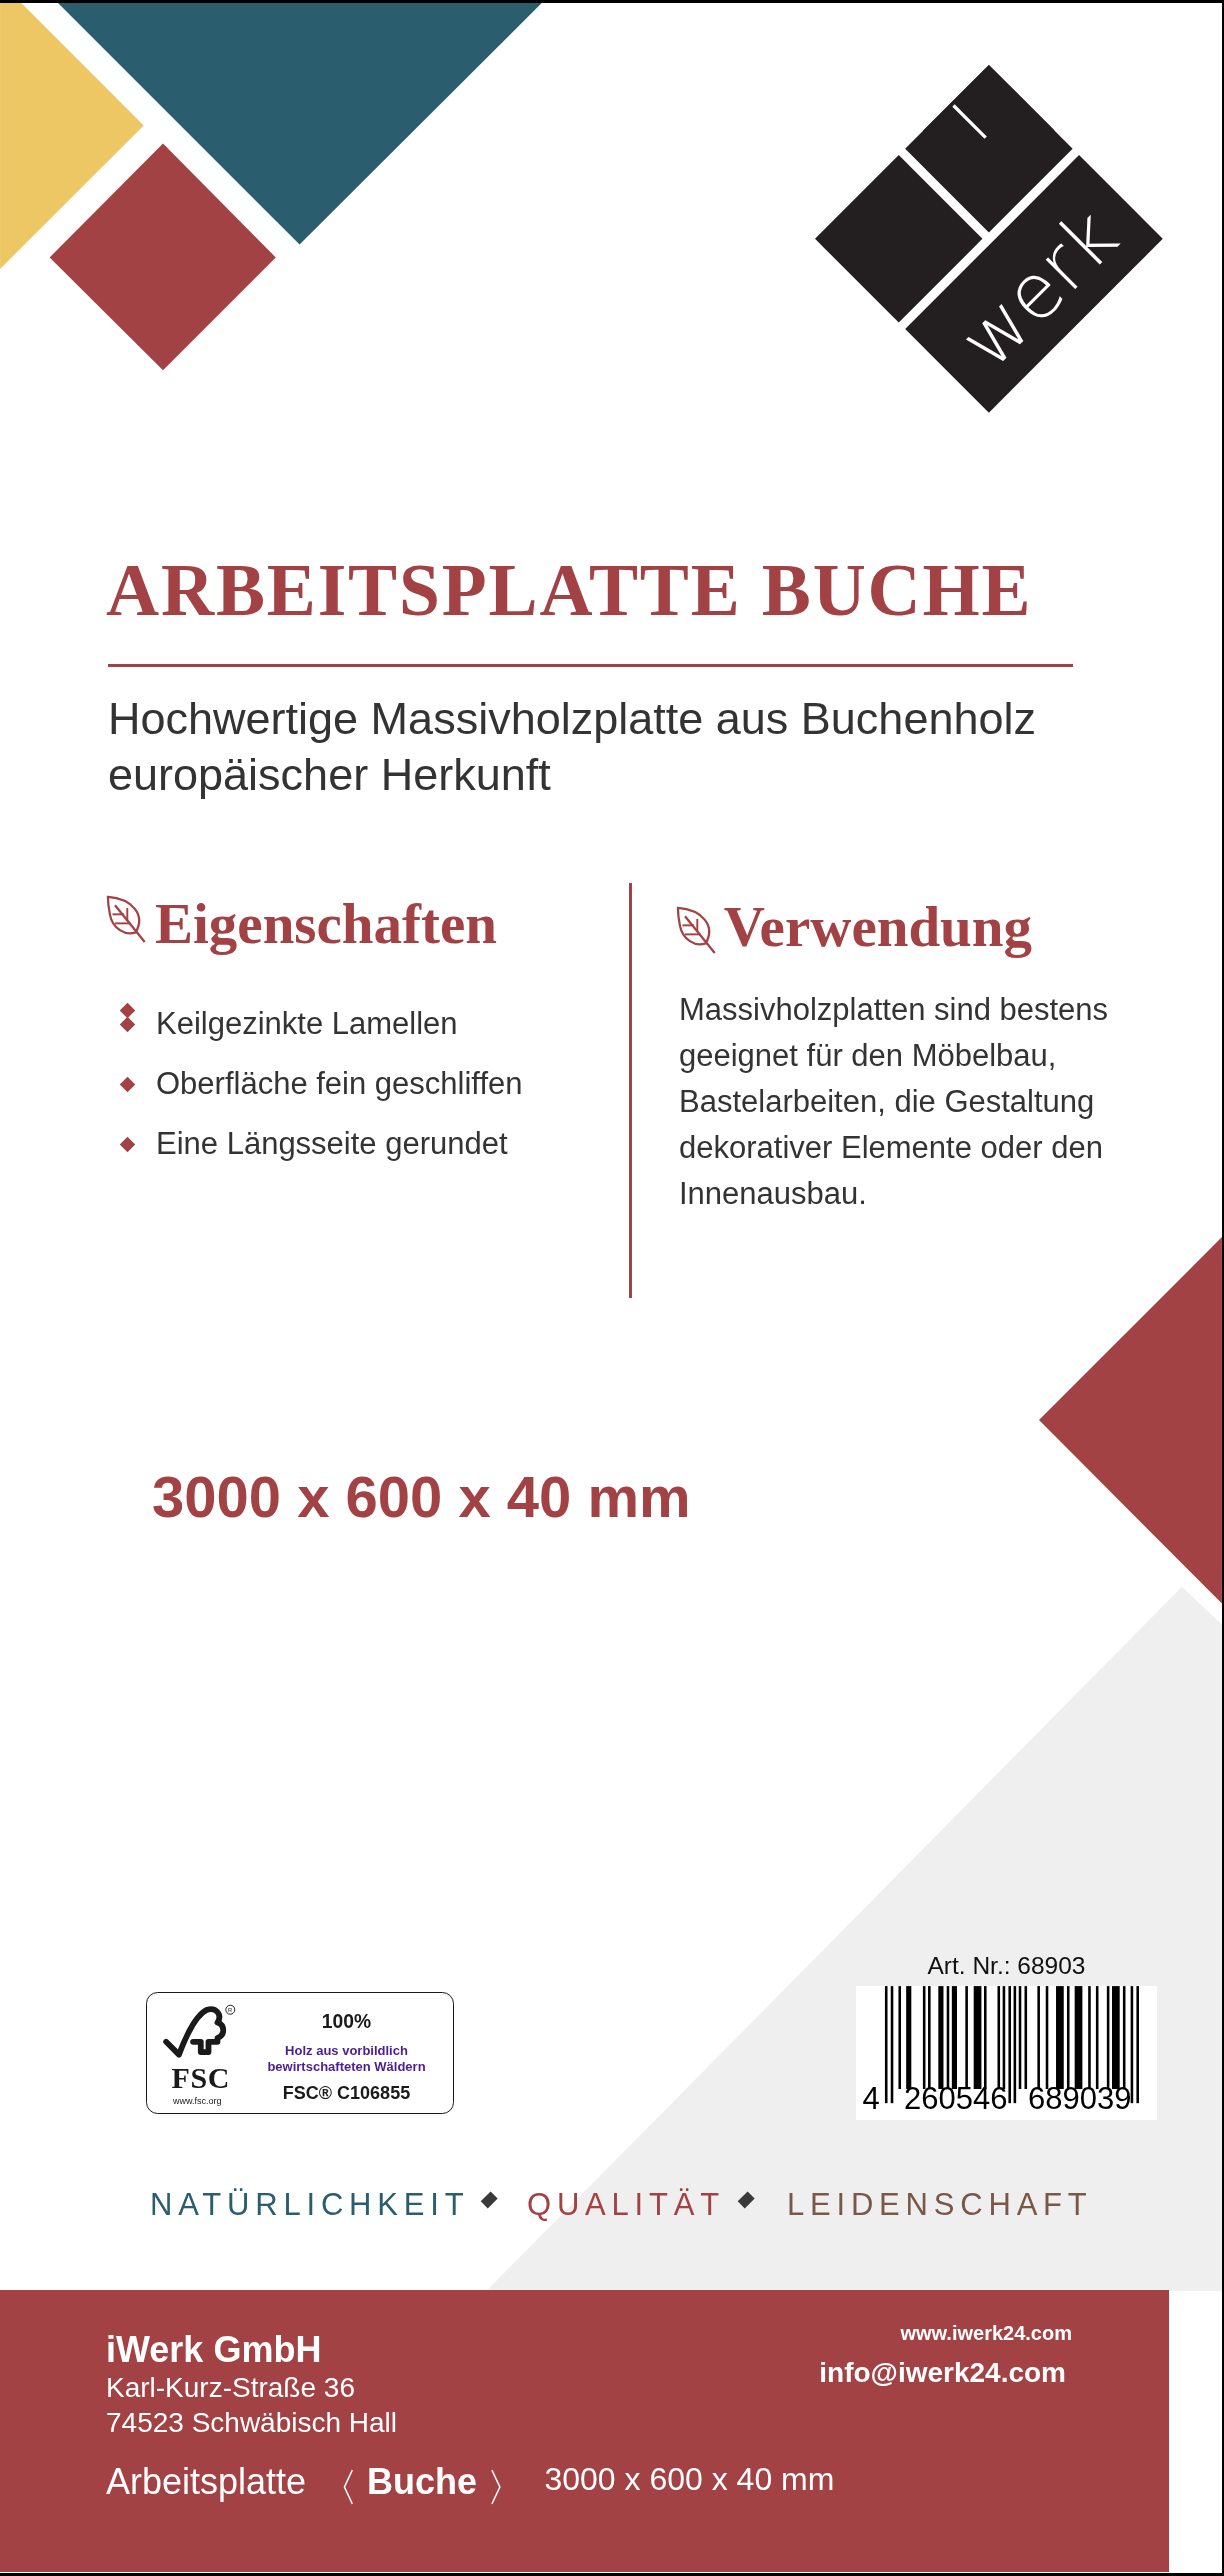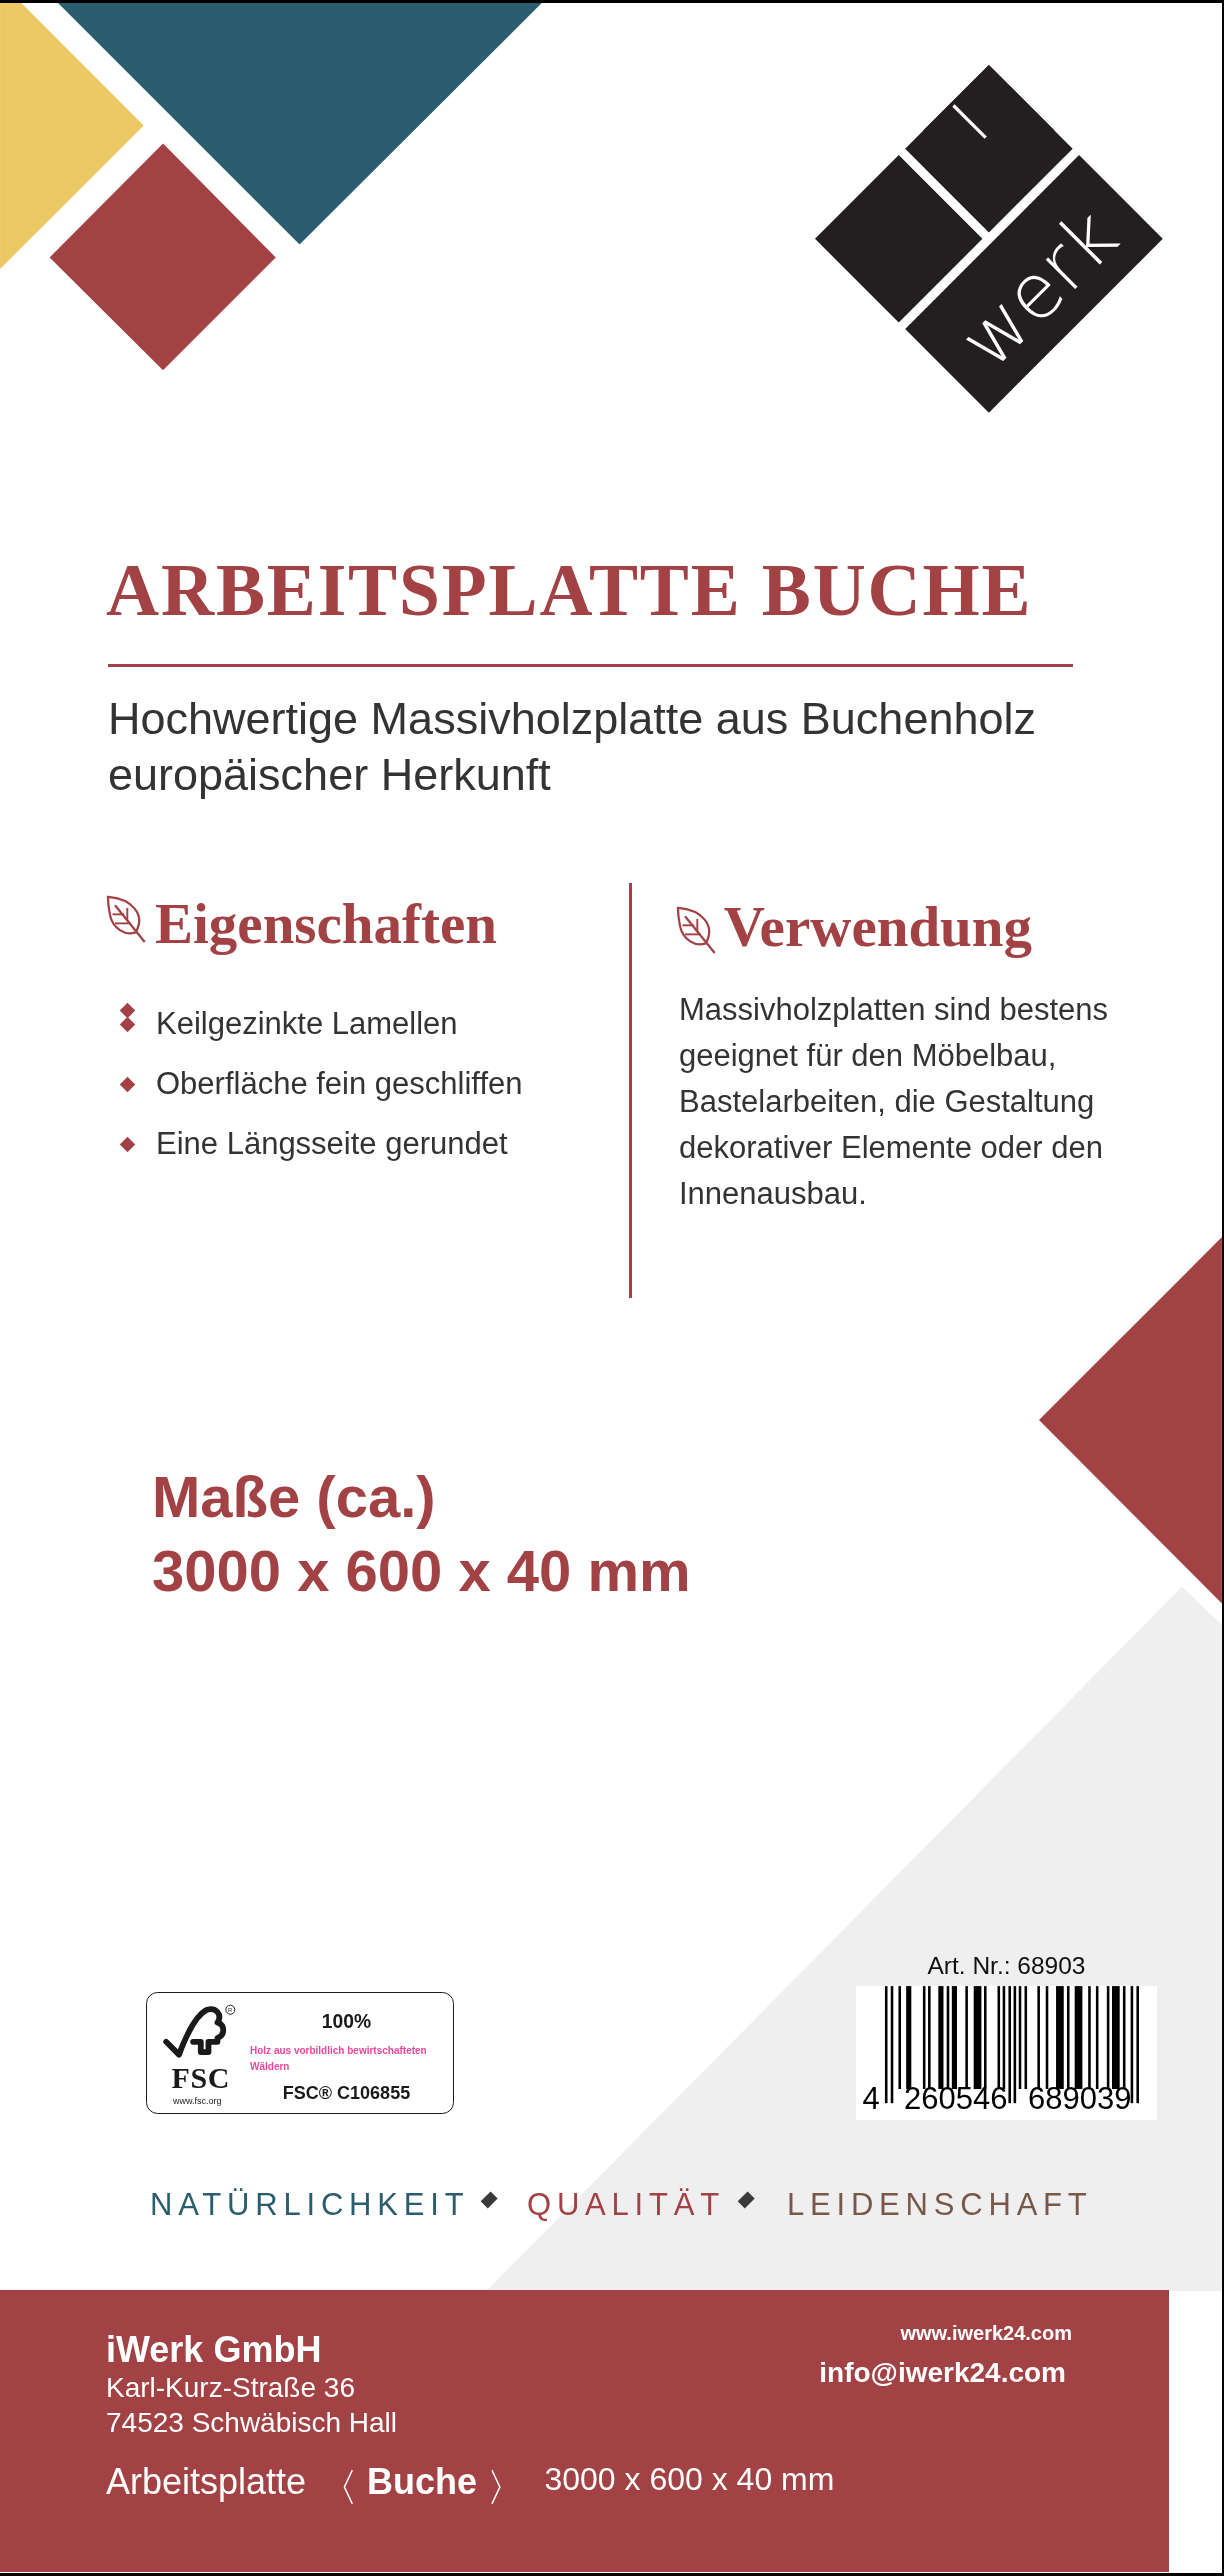--- a/index.html
+++ b/index.html
@@ -17,21 +17,21 @@
   .bullets { left:116px; top:984px; width:489px; margin:0; padding:0; list-style:none; }
   .bullets li { position:relative; padding-left:40px; font-size:31px; line-height:46px; color:#333333; margin-bottom:14px; }
   .bullets li .dia { position:absolute; left:5.8px; top:18px; width:11px; height:11px; background:#a24245; transform:rotate(45deg); }
   .divider { left:629px; top:880px; width:2.6px; height:415px; background:#a24245; }
   .usage { left:679px; top:984px; width:489px; font-size:31px; line-height:46px; color:#333333; }
   .dims { left:152px; top:1457px; font-size:58px; font-weight:bold; color:#a24245; line-height:74px; white-space:nowrap; }
   .fsc { left:146px; top:1989px; width:308px; height:122px; border:1.9px solid #1a1a1a; border-radius:11.6px; background:#fff; box-sizing:border-box; }
   .fsc-word { left:24.5px; top:70px; font-size:30px; font-weight:bold; color:#1a1a1a; letter-spacing:0.6px; line-height:1; }
   .fsc-url { left:26px; top:103px; font-size:9px; color:#1a1a1a; }
   .fsc-pct { left:103px; top:18px; width:193px; text-align:center; font-size:19.3px; font-weight:bold; color:#1a1a1a; }
-  .fsc-txt { left:103px; top:50px; width:193px; font-size:10px; font-weight:bold; color:#ec4899; line-height:15.5px; }
+  .fsc-txt { left:103px; top:50px; width:193px; text-align:center; font-size:13px; font-weight:bold; color:#4c1d95; line-height:15.5px; }
   .fsc-code { left:103px; top:90px; width:193px; text-align:center; font-size:18px; font-weight:bold; color:#1a1a1a; }
   .art { left:856px; top:1949px; width:301px; text-align:center; font-size:24.5px; color:#111; }
   .barcode { left:856px; top:1983px; width:301px; height:134px; background:#fff; }
   .bc-num { position:absolute; top:97px; font-size:31px; color:#000; line-height:1; }
   .tagline { top:2186px; font-size:31px; letter-spacing:5.8px; white-space:nowrap; line-height:1; }
   .tag-dia { width:10.3px; height:10.3px; background:#3a3a3a; transform:rotate(45deg) scaleY(1.4); }
   .footer { left:0; top:2287px; width:1169px; height:282px; background:#a24245; }
   .f-company { left:106px; top:39px; font-size:36px; font-weight:bold; color:#fff; }
   .f-street { left:106px; top:82px; font-size:28px; color:#fff; font-weight:300; }
   .f-city { left:106px; top:117px; font-size:28px; color:#fff; font-weight:300; }
@@ -112,21 +112,20 @@
       <path d="M3,3 C40,6 62,30 46,58 C30,64 10,52 6,30 C4,20 3,10 3,3 Z" fill="none" stroke="#a24245" stroke-width="3.5"></path>
       <line x1="14" y1="16" x2="60" y2="73" stroke="#a24245" stroke-width="3.5"></line>
       <line x1="10" y1="30" x2="28" y2="30" stroke="#a24245" stroke-width="3"></line>
       <line x1="14" y1="44" x2="38" y2="44" stroke="#a24245" stroke-width="3"></line>
       <line x1="33" y1="20" x2="33" y2="40" stroke="#a24245" stroke-width="3"></line>
     </svg>
     <div class="serif sec-head" style="margin-left:7.7px;">Verwendung</div>
   </div>
 
   <div class="abs sans dims">
-    <div>Maße (ca.)</div>
     <div>3000 x 600 x 40 mm</div>
   </div>
 
   <div class="abs fsc">
     <svg class="abs" style="left:14px; top:9px;" width="77" height="61" viewBox="0 0 120 95">
       <path d="M8,62 L28,82 C40,50 55,20 72,12 C86,8 96,20 88,32 C100,36 100,52 88,56 L88,62 L74,62 L74,78 L62,78 L62,62 L50,62" fill="none" stroke="#1a1a1a" stroke-width="9" stroke-linejoin="round" stroke-linecap="round"></path>
       <circle cx="108" cy="12" r="7" fill="none" stroke="#1a1a1a" stroke-width="1.5"></circle>
       <text x="104.5" y="15.5" font-size="9" font-family="Liberation Sans, sans-serif" fill="#1a1a1a">R</text>
     </svg>
     <div class="abs serif fsc-word">FSC</div>

